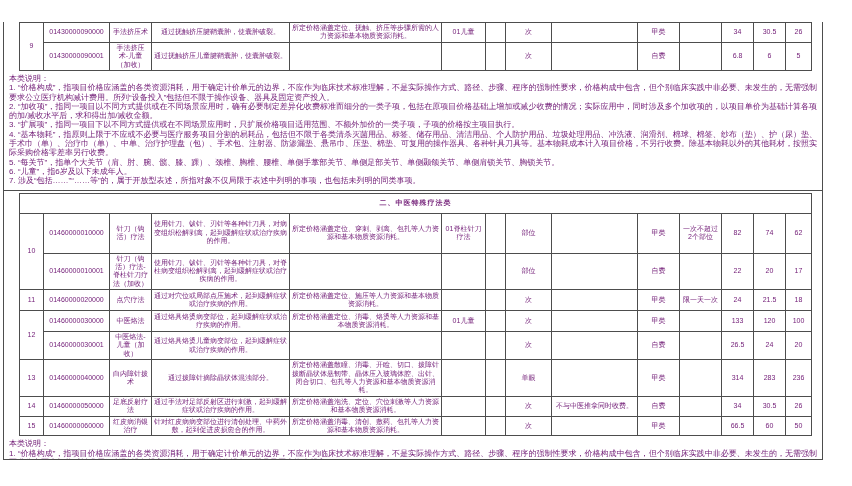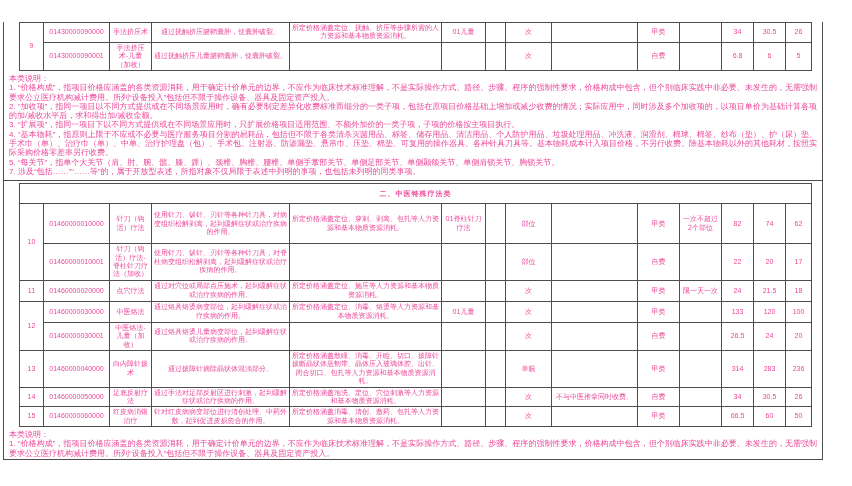--- a/index.html
+++ b/index.html
@@ -1,17 +1,17 @@
 <!DOCTYPE html>
 <html><head>
 <meta charset="utf-8">
 <style>
   html,body{margin:0;padding:0;background:#fff;}
   .page{position:relative;width:852px;height:486px;background:#fff;overflow:hidden;
-        font-family:"Liberation Sans",sans-serif;color:#ec4899;}
+        font-family:"Liberation Sans",sans-serif;color:#701a75;}
   .frame{position:absolute;left:3px;top:22px;width:820px;height:438px;
          border-left:1px solid #4d4d4d;border-right:1px solid #4d4d4d;border-bottom:1px solid #4d4d4d;
          box-sizing:border-box;overflow:hidden;}
   table.grid{border-collapse:collapse;table-layout:fixed;margin-left:15px;width:792px;}
   table.grid td{border:1px solid #4d4d4d;font-size:7px;line-height:1.2;text-align:center;
                 vertical-align:middle;padding:1px 2px;word-break:break-all;overflow:hidden;}
   td.just{text-align:center;}
   td.title-cell{font-size:10px;font-weight:bold;letter-spacing:1px;padding:3px 0;}
   .notes{padding:3px 5px 4px 5px;font-size:8px;line-height:9.3px;}
   .notes .nh{font-size:8px;}
@@ -77,20 +77,21 @@
     </tbody>
       </table>
 
     <div class="notes notes-top">
       <div class="nh">本类说明：</div>
       <div class="nl">1. “价格构成”，指项目价格应涵盖的各类资源消耗，用于确定计价单元的边界，不应作为临床技术标准理解，不是实际操作方式、路径、步骤、程序的强制性要求，价格构成中包含，但个别临床实践中非必要、未发生的，无需强制要求公立医疗机构减计费用。所列“设备投入”包括但不限于操作设备、器具及固定资产投入。</div>
       <div class="nl">2. “加收项”，指同一项目以不同方式提供或在不同场景应用时，确有必要制定差异化收费标准而细分的一类子项，包括在原项目价格基础上增加或减少收费的情况；实际应用中，同时涉及多个加收项的，以项目单价为基础计算各项的加/减收水平后，求和得出加/减收金额。</div>
       <div class="nl">3. “扩展项”，指同一项目下以不同方式提供或在不同场景应用时，只扩展价格项目适用范围、不额外加价的一类子项，子项的价格按主项目执行。</div>
       <div class="nl">4. “基本物耗”，指原则上限于不应或不必要与医疗服务项目分割的易耗品，包括但不限于各类清杀灭菌用品、标签、储存用品、清洁用品、个人防护用品、垃圾处理用品、冲洗液、润滑剂、棉球、棉签、纱布（垫）、护（尿）垫、手术巾（单）、治疗巾（单）、中单、治疗护理盘（包）、手术包、注射器、防渗漏垫、悬吊巾、压垫、棉垫、可复用的操作器具、各种针具刀具等。基本物耗成本计入项目价格，不另行收费。除基本物耗以外的其他耗材，按照实际采购价格零差率另行收费。</div>
       <div class="nl">5. “每关节”，指单个大关节（肩、肘、腕、髋、膝、踝）、颈椎、胸椎、腰椎、单侧手掌部关节、单侧足部关节、单侧颞颌关节、单侧肩锁关节、胸锁关节。</div>
+      <div class="nl">6. “儿童”，指6岁及以下未成年人。</div>
       <div class="nl">7. 涉及“包括……”“……等”的，属于开放型表述，所指对象不仅局限于表述中列明的事项，也包括未列明的同类事项。</div>
     </div>
 
     <table class="grid" style="margin-top:2px">
       <colgroup>
         <col style="width:24px">
           <col style="width:66px">
           <col style="width:42px">
           <col style="width:138px">
         <col style="width:152px">

